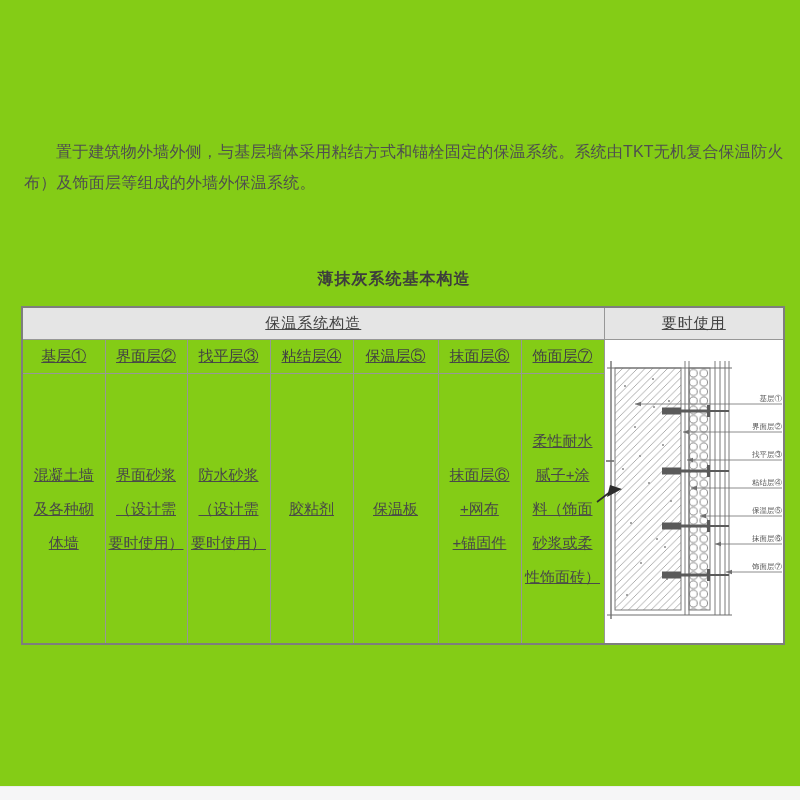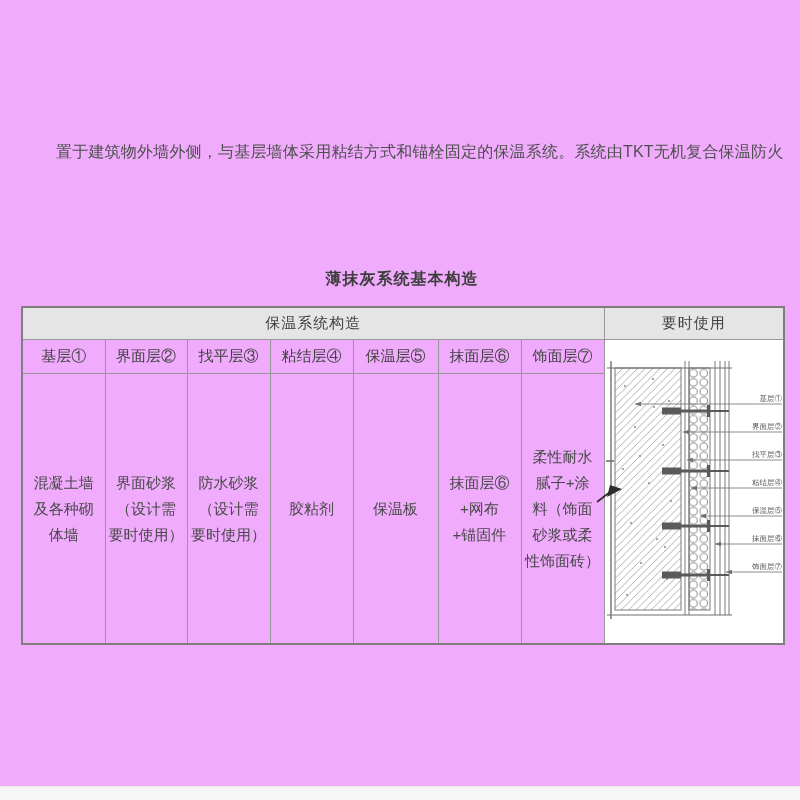--- a/index.html
+++ b/index.html
@@ -1,74 +1,76 @@
 <!DOCTYPE html>
 <html><head>
 <meta charset="utf-8">
 <style>
   html,body{margin:0;padding:0;}
   body{
     width:800px;height:800px;background:#ffffff;
     font-family:"Liberation Sans",sans-serif;
     color:#4a4a4a;overflow:hidden;
   }
-  .page{position:relative;width:800px;height:800px;background:#f0abfc;}
+  .page{position:relative;width:800px;height:800px;background:#84cc16;}
 
   
   .intro{
     position:absolute;left:24px;top:136px;width:758px;
     font-size:16px;line-height:31px;color:#4f4f4f;
     letter-spacing:0.2px;
   }
   .intro .line{white-space:nowrap;}
   .intro .indent{text-indent:32px;}
 
   
   .table-title{
-    position:absolute;left:21px;top:269px;width:762px;
+    position:absolute;left:13px;top:269px;width:762px;
     text-align:center;font-size:16px;font-weight:bold;color:#3d3d3d;
     letter-spacing:1px;
   }
 
   
   table.construct{
     position:absolute;left:21px;top:306px;width:762px;
     border-collapse:collapse;table-layout:fixed;
     border:2px solid #7e7e7e;
+    text-decoration:underline;
   }
   table.construct td{
     border:1px solid #979797;
     text-align:center;vertical-align:middle;
     padding:0;color:#454545;
   }
   tr.h1 td{
     height:31px;background:#e5e5e5;
     font-size:15px;color:#3f3f3f;letter-spacing:1px;
   }
   tr.h2 td{height:33px;font-size:15px;color:#424242;margin-left:19px;}
   tr.bodyrow td{
-    height:269px;font-size:15px;line-height:26px;
+    height:269px;font-size:15px;line-height:34px;
     white-space:pre-line;color:#484848;
   }
   td.diagram-cell{vertical-align:top;background:#ffffff;}
   td.diagram-cell svg{display:block;overflow:visible;}
 
   
   .bottom-strip{
     position:absolute;left:0;top:786px;width:800px;height:14px;
     background:#f6f6f7;border-top:1px solid #ececee;
   }
 </style>
 </head>
 <body>
 
 <div class="page">
 
   <div class="intro">
     <div class="line indent">置于建筑物外墙外侧，与基层墙体采用粘结方式和锚栓固定的保温系统。系统由TKT无机复合保温防火</div>
+    <div class="line">布）及饰面层等组成的外墙外保温系统。</div>
   </div>
 
   <div class="table-title">薄抹灰系统基本构造</div>
 
   <table class="construct">
     <colgroup>
       <col style="width:83px">
         <col style="width:82px">
         <col style="width:83px">
       <col style="width:83px">

